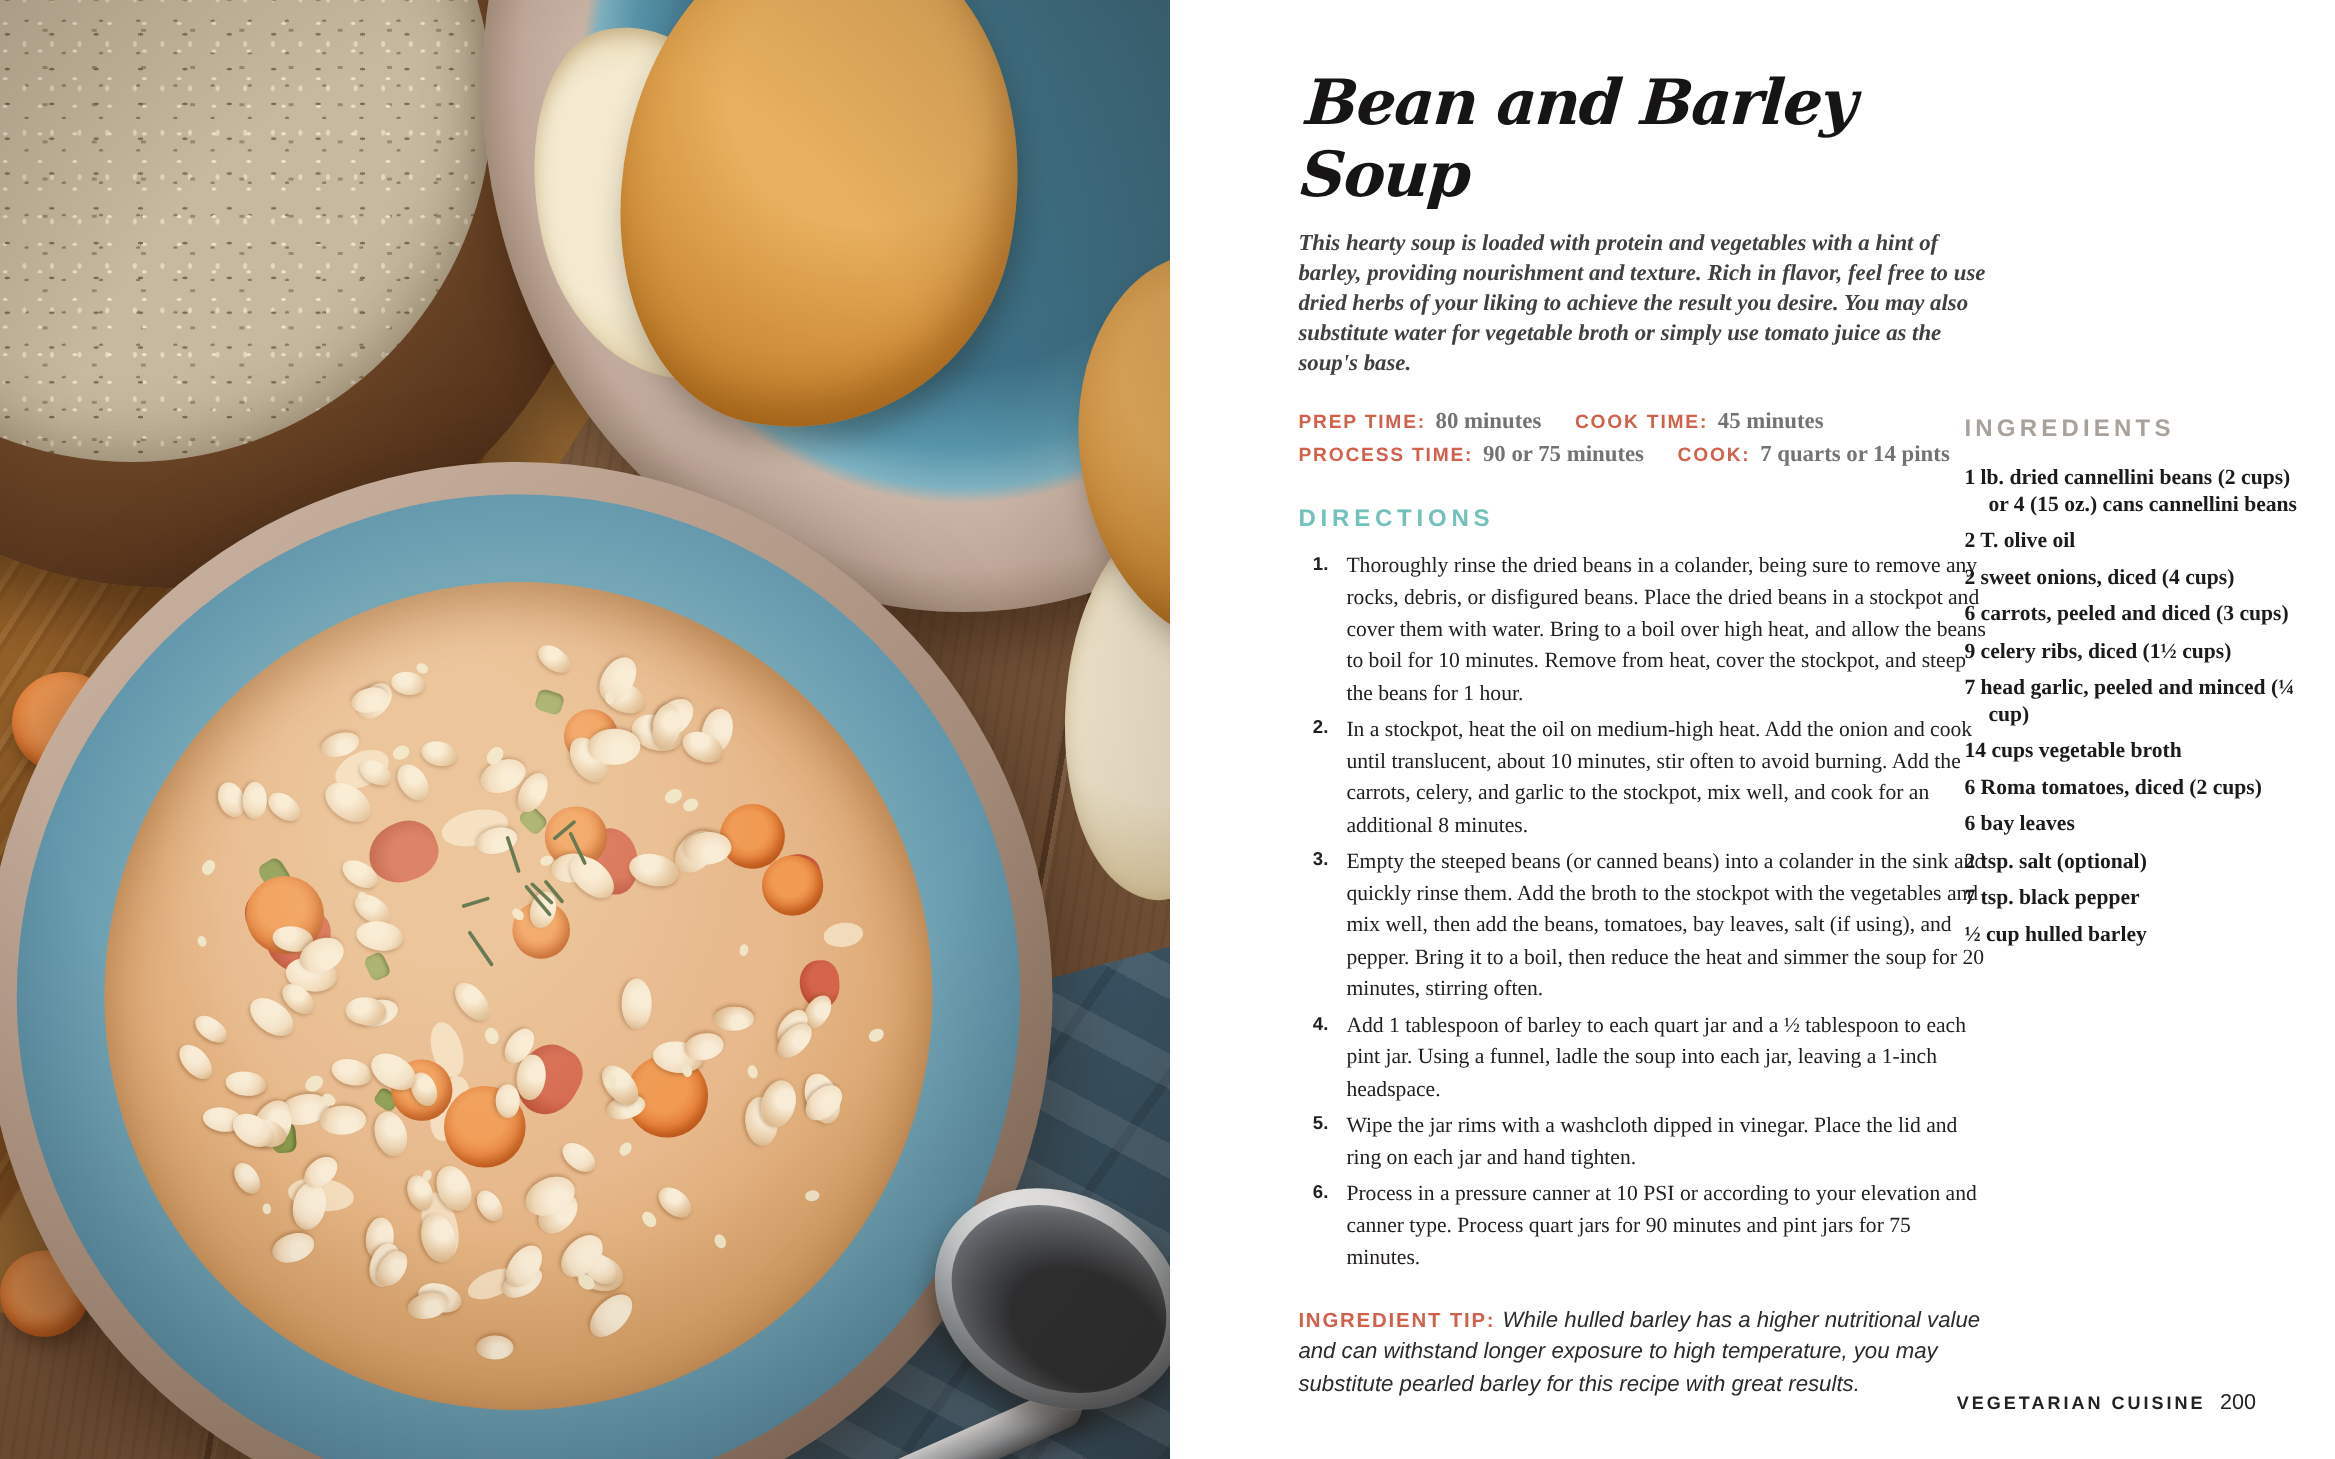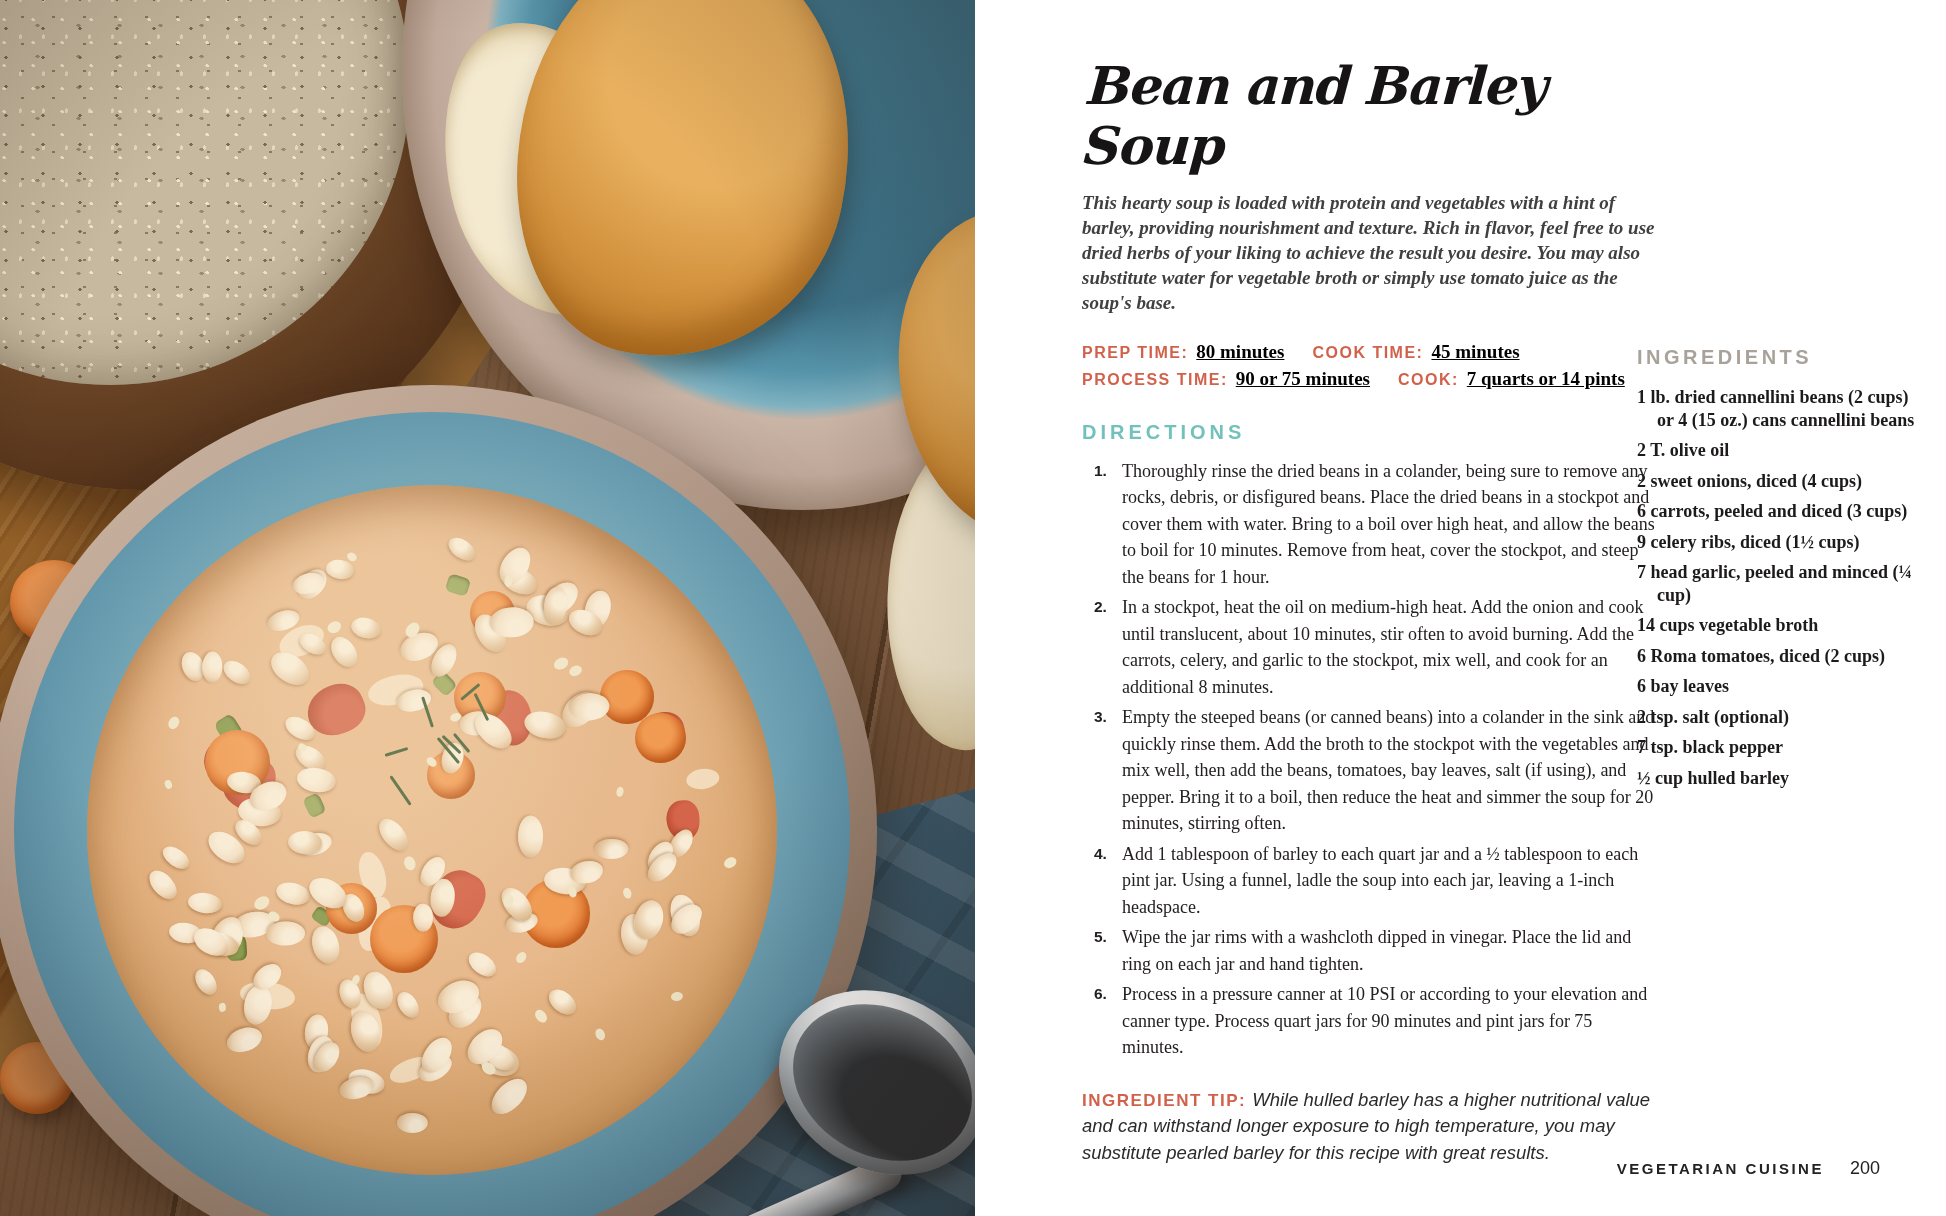--- a/index.html
+++ b/index.html
@@ -86,37 +86,37 @@
 
   
   .main{position:absolute;left:1082px;top:56px;width:576px;}
   .title{font:italic 700 52px/1.15 "DejaVu Serif",serif;letter-spacing:-1.5px;color:#17itten;color:#161415;
     transform:skewX(-4deg);transform-origin:left bottom;}
   .intro{margin-top:14px;font:italic 700 19px/25px "Liberation Serif",serif;color:#404040;}
   .meta{margin-top:24px;}
   .meta-row{display:flex;gap:28px;line-height:27px;white-space:nowrap;}
   .meta-label{font:700 16px "Liberation Sans","DejaVu Sans",sans-serif;letter-spacing:1.5px;
     color:var(--accent-orange,#d2614b);margin-right:8px;}
-  .meta-value{font:700 19px "Liberation Serif",serif;color:#000000;text-decoration:underline;}
+  .meta-value{font:700 19px "Liberation Serif",serif;color:#737373;}
   .section-heading{font:700 20px "Liberation Sans","DejaVu Sans",sans-serif;letter-spacing:4px;}
   .directions-heading{margin-top:28px;color:var(--accent-teal,#72c1bb);}
   .steps{margin:14px 0 0;padding:0;list-style:none;}
   .step{position:relative;padding-left:40px;margin-bottom:4px;font-size:18px;line-height:26.5px;color:#242021;}
   .step-num{position:absolute;left:12px;top:0;font:700 15.5px/26.5px "Liberation Sans","DejaVu Sans",sans-serif;color:#242021;}
   .tip{margin-top:26px;font:italic 500 18.5px/26.5px "Liberation Sans","DejaVu Sans",sans-serif;color:#2c2a2b;}
   .tip-label{font:700 17px "Liberation Sans","DejaVu Sans",sans-serif;font-style:normal;letter-spacing:1.5px;
     color:var(--accent-orange,#d2614b);margin-right:6px;}
 
   .ingredients{position:absolute;left:1637px;top:346px;width:292px;}
   .ingredients-heading{color:var(--heading-gray,#a9a29b);letter-spacing:3.5px;}
   .ingredient-list{margin:17px 0 0;padding:0;list-style:none;}
   .ingredient{font:700 18px/22.5px "Liberation Serif",serif;color:#1d1a1b;
     padding-left:20px;text-indent:-20px;margin-bottom:8px;}
 
-  .footer{position:absolute;right:66px;top:1158px;display:flex;align-items:baseline;gap:26px;}
+  .footer{position:absolute;right:66px;top:1158px;display:flex;align-items:baseline;gap:12px;}
   .footer-section{font:700 15px "Liberation Sans","DejaVu Sans",sans-serif;letter-spacing:2.5px;color:#232122;}
   .footer-page{font:400 18px "Liberation Sans","DejaVu Sans",sans-serif;color:#232122;}
 </style>
 </head>
 <body>
 
 <div class="page">
 
   <div class="photo" role="img" aria-label="Bean and barley soup with white cannellini beans, carrots, tomatoes, celery and thyme in a blue ceramic bowl on a wooden table, with a wooden bowl of barley, carrot slices, a blue plate of torn bread rolls, a blue napkin and a spoon">
     <div class="planks"></div>

